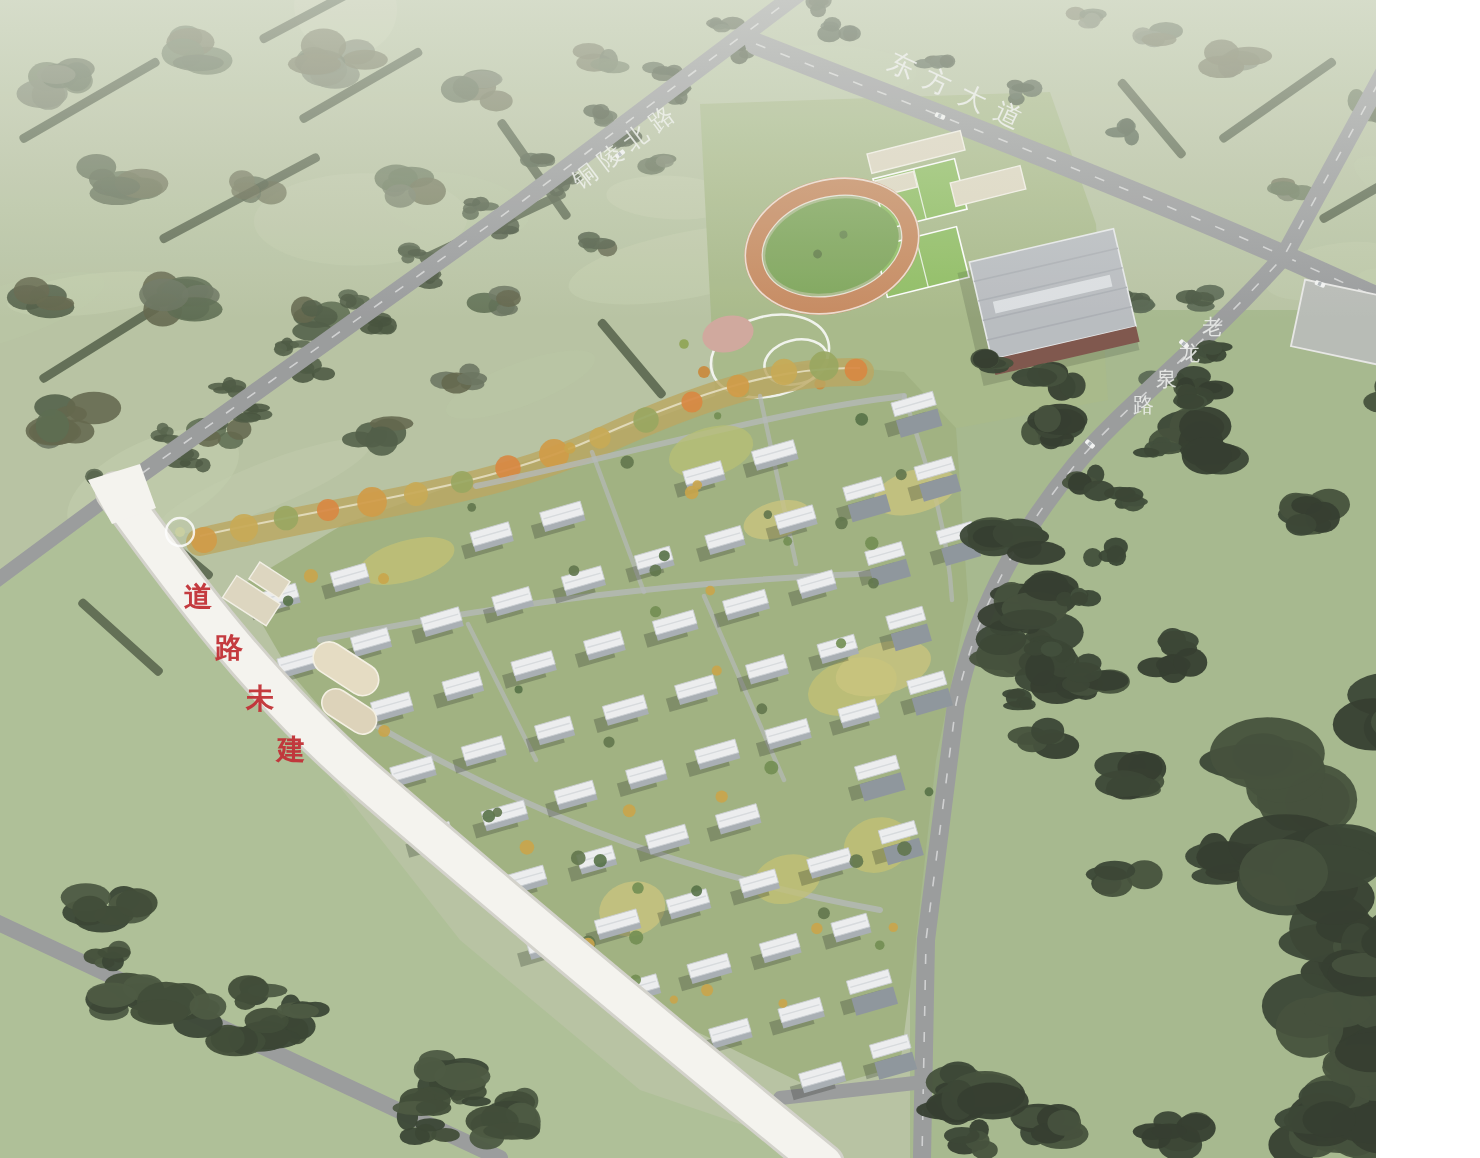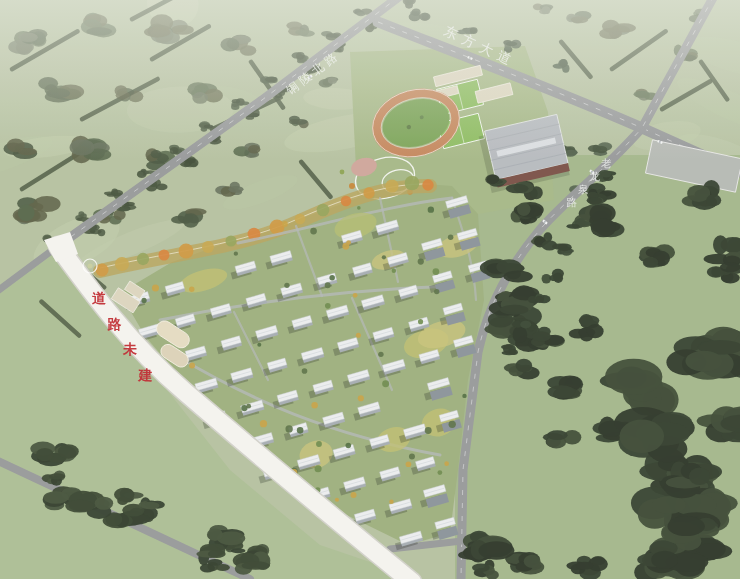--- a/index.html
+++ b/index.html
@@ -1,16 +1,16 @@
 <!DOCTYPE html>
 <html style="--field: #b6c2a0; --field_light: #c6d0ae; --meadow: #adbf94; --forest_dark: #313d2b; --forest_mid: #4c5a41; --road_gray: #97999a; --road_white: #f6f5f0; --track_orange: #c5875b; --pitch_green: #7aa355; --court_green: #8cbc5e; --roof_gray: #b7bbbf; --facade_brown: #7b5046; --building_roof: #edeff0; --building_face: #9aa1a8; --park_autumn: #d0983f; --lot_gray: #b6bab4; --beige: #ddd6bf; --label_red: #c1272d; --label_white: #f2f4f1;"><head>
 <meta charset="utf-8">
 <style>
   html,body{margin:0;padding:0;background:#fff;}
-  #stage{position:relative;width:740px;height:579px;overflow:hidden;background:#b6c2a0;
+  #stage{position:relative;width:688px;height:579px;overflow:hidden;background:#b6c2a0;
          font-family:"DejaVu Sans",sans-serif;}
   svg{display:block}
   .bg{fill:var(--field,#b6c2a0);}
   .meadow{fill:var(--meadow,#adbf94);}
   .rightbase{fill:#a4b78b;}
   .campus{fill:#a6b886;}
   .estate{fill:#9eb07d;}
   .road{stroke:var(--road_gray,#97999a);fill:none;stroke-linecap:round;}
   .road-dash{stroke:#ffffff;stroke-width:.8;stroke-dasharray:5 8;fill:none;opacity:.55;}
   .whiteroad-under{stroke:#d3d2ca;stroke-width:21;fill:none;stroke-linecap:round;}

